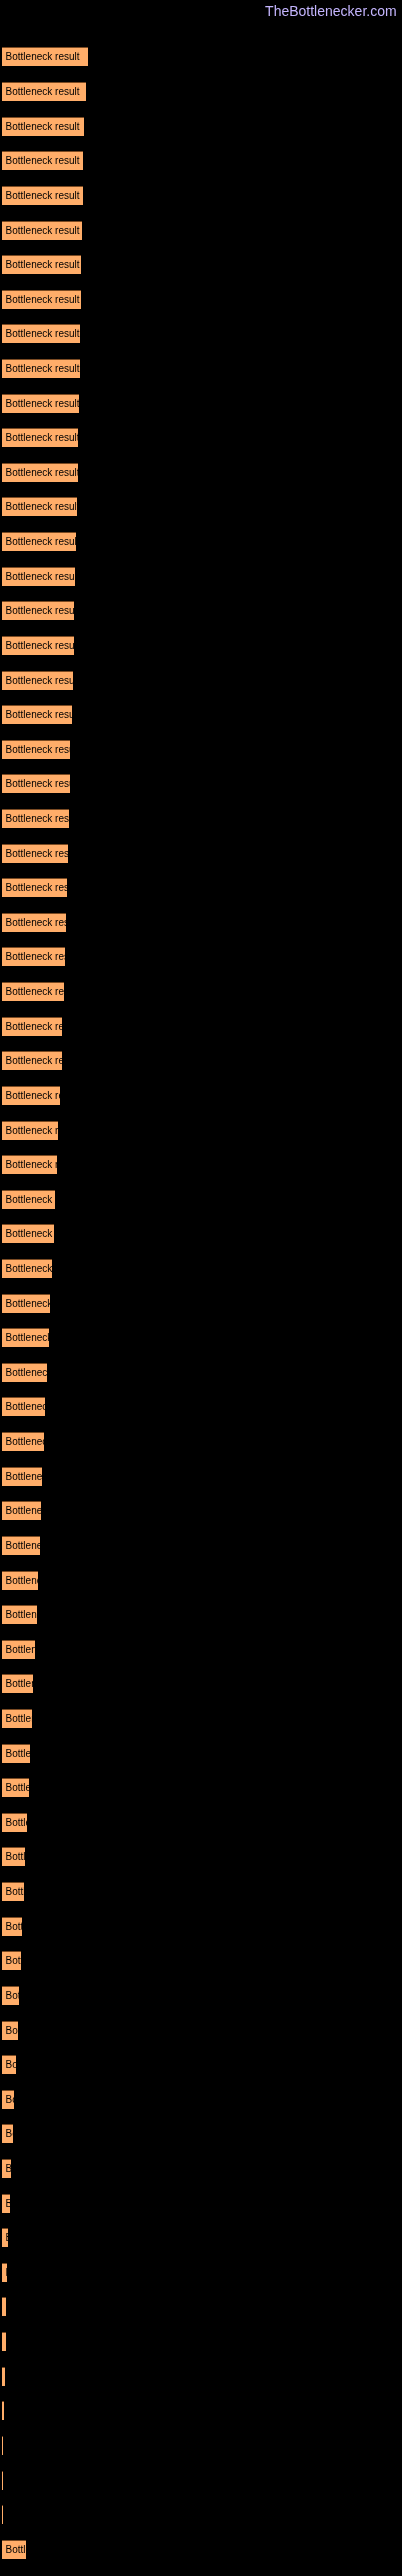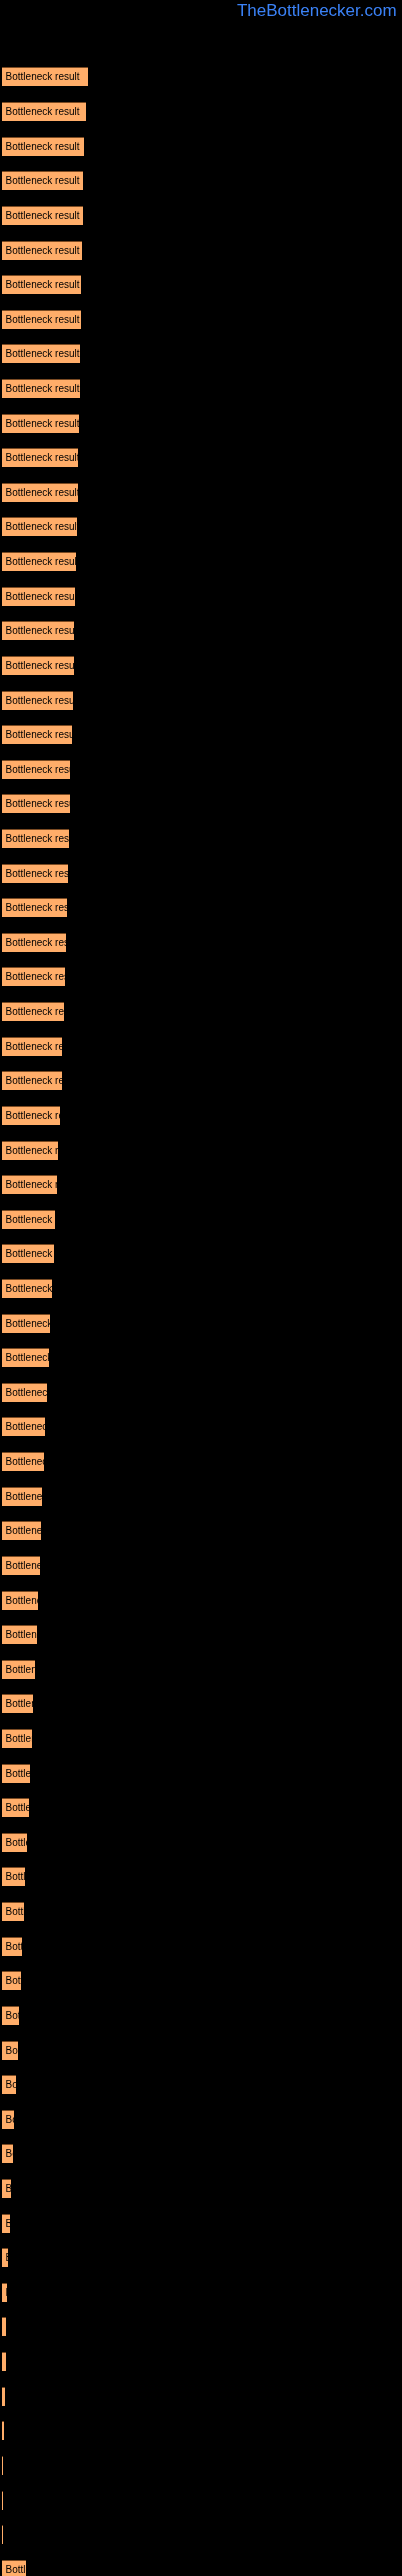--- a/index.html
+++ b/index.html
@@ -13,33 +13,32 @@
   }
   #site-header{
     position:absolute;
     top:0;
     left:0;
     width:403px;
     height:24px;
     text-align:right;
     padding-right:6.4px;
     box-sizing:border-box;
-    color:#3b82f6;
-    font-size:17px;
+    color:#c4b5fd;
+    font-size:14px;
     line-height:22px;
     letter-spacing:0px;
     white-space:nowrap;
   }
   #chart-area{
     position:absolute;
     top:0;
     left:0;
     width:403px;
     height:2296px;
-    margin-top:20px;
   }
   .bar-row{
     position:absolute;
     left:0;
     width:403px;
     height:18.5px;
   }
   .bar{
     position:absolute;
     left:2.4px;

